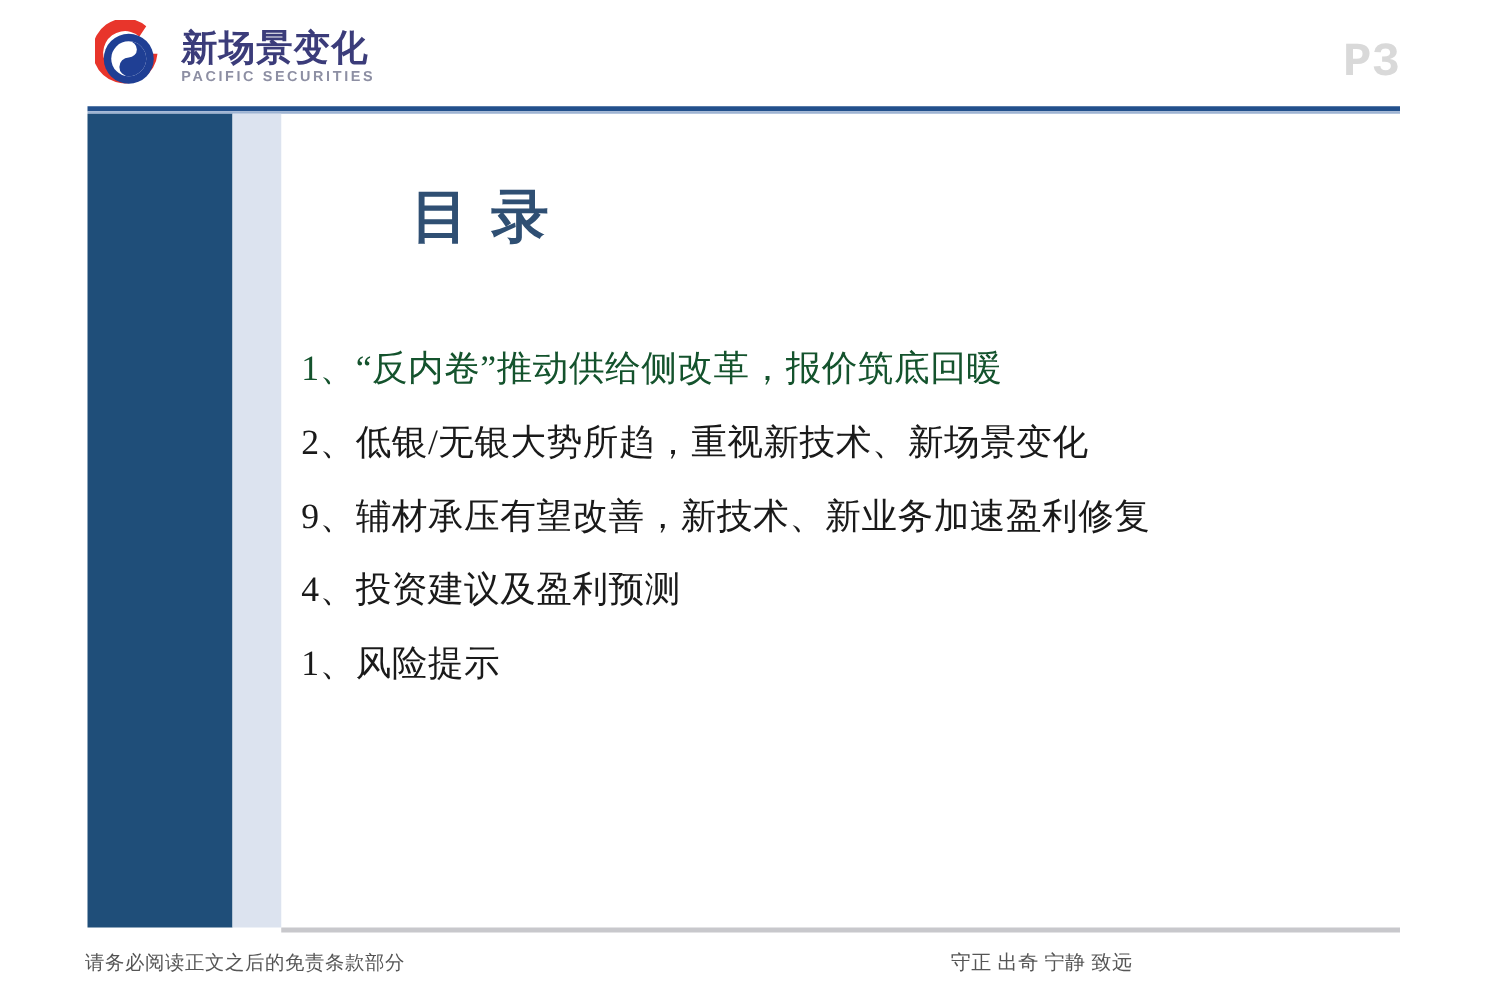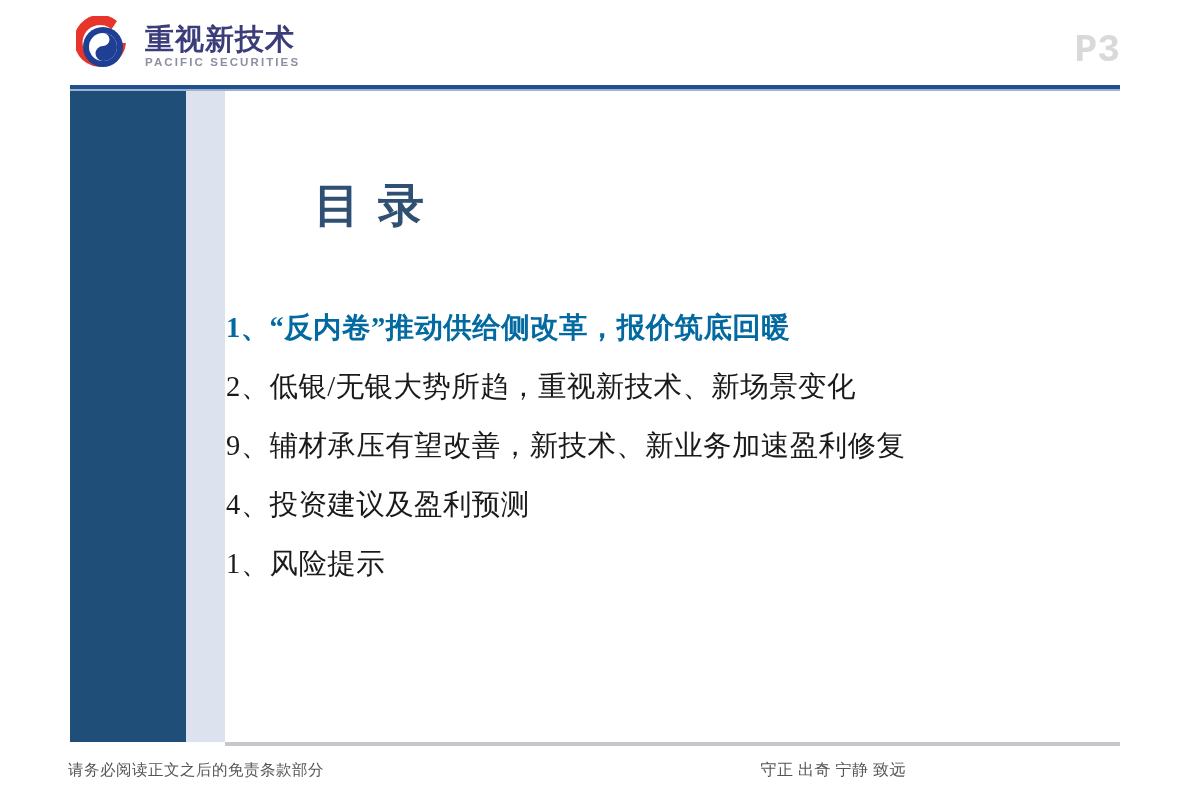--- a/index.html
+++ b/index.html
@@ -108,25 +108,24 @@
     left: 186px;
     top: 91px;
     width: 39px;
     height: 651px;
     background: #dce3ef;
   }
 
   
   #content {
     position: absolute;
-    left: 209px;
+    left: 224px;
     top: 91px;
     width: 895px;
     height: 651px;
-    margin-top: 32px;
   }
 
   #toc-title {
     position: absolute;
     left: 105px;
     top: 60px;
     font-family: "Liberation Serif", "DejaVu Serif", serif;
     font-size: 46px;
     font-weight: bold;
     color: #2f4f73;
@@ -144,22 +143,22 @@
 
   .toc-item {
     font-family: "Liberation Serif", "DejaVu Serif", serif;
     font-size: 28.5px;
     line-height: 59px;
     color: #1a1a1a;
     white-space: nowrap;
     letter-spacing: 0.4px;
   }
   .toc-item.active {
-    color: #0369a1;
-    font-weight: bold;
+    color: #14532d;
+    font-weight: normal;
   }
 
   
   #footer-rule {
     position: absolute;
     left: 225px;
     top: 742px;
     width: 895px;
     height: 4px;
     background: #c8c8cc;
@@ -203,21 +202,21 @@
       <svg width="60" height="60" viewBox="0 0 60 60" xmlns="http://www.w3.org/2000/svg">
         <path d="M41 5 A26 26 0 1 0 50 27 L41.5 27 A17.5 17.5 0 1 1 35.5 13.2 Z" fill="#e8352b"></path>
         <circle cx="27" cy="31" r="20" fill="#1f3f94"></circle>
         <circle cx="27" cy="31" r="14" fill="#ffffff"></circle>
         <path d="M27 17 A14 14 0 0 1 27 45 A7.5 7.5 0 0 1 27 30 A6.2 6.2 0 0 0 27 17 Z" fill="#1f3f94"></path>
         <circle cx="25" cy="24.5" r="3.6" fill="#ffffff"></circle>
       </svg>
     </div>
 
     <div id="logo-wordmark">
-      <div id="logo-cn">重视新技术</div>
+      <div id="logo-cn">新场景变化</div>
       <div id="logo-en">PACIFIC SECURITIES</div>
     </div>
 
   </div>
 
   <div id="page-number">P3</div>
 </div>
 
 <div id="top-rule"></div>
 <div id="top-rule-shadow"></div>

